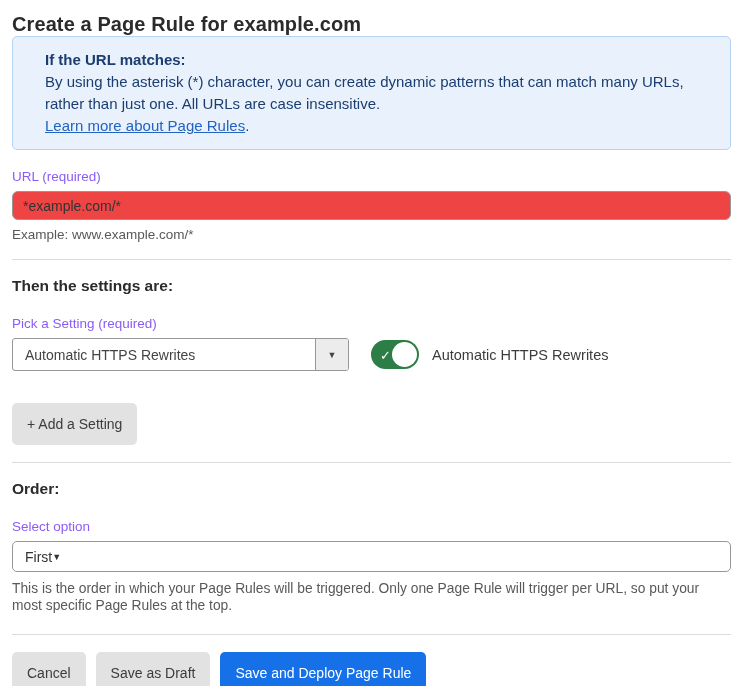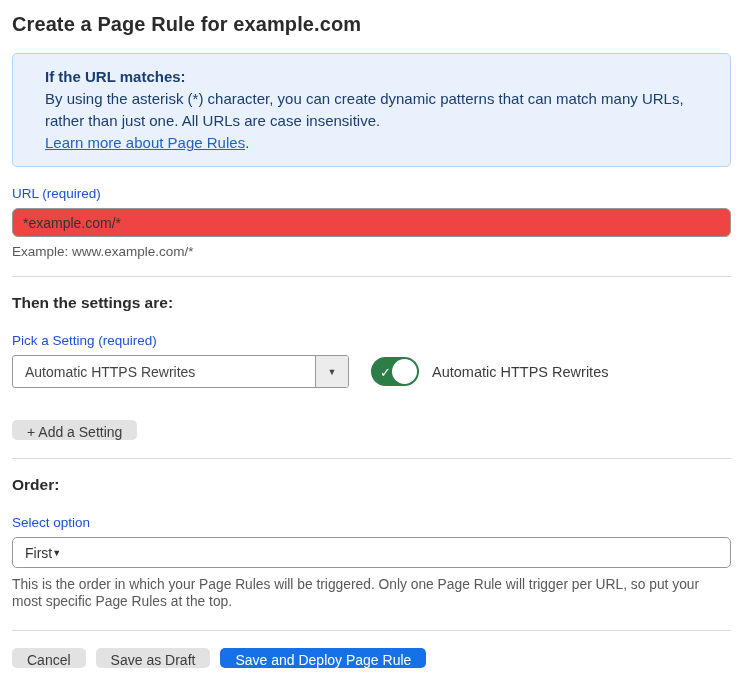--- a/index.html
+++ b/index.html
@@ -11,21 +11,20 @@
     color: #333;
     overflow: hidden;
   }
   .page { padding: 13px 12px 0 12px; }
 
   h1.page-title {
     font-size: 20px;
     font-weight: 700;
     color: #2b2b2b;
     letter-spacing: .1px;
-    margin-bottom: 17px;
   }
 
   .info-box {
     background: #e9f2fc;
     border: 1px solid #b3d5f3;
     border-radius: 5px;
     padding: 12px 32px;
     font-size: 15px;
     line-height: 22px;
     color: #1b3d6f;
@@ -34,21 +33,21 @@
   .info-heading { font-weight: 700; }
   .info-link {
     color: #2262c4;
     text-decoration: underline;
     cursor: pointer;
   }
   .info-link-suffix { color: #1b3d6f; }
 
   .field-label {
     font-size: 13.5px;
-    color: #1d4ed8;
+    color: #8b5cf6;
     margin-bottom: 7px;
   }
   .text-input {
     width: 100%;
     height: 29px;
     border: 1px solid #979797;
     border-radius: 6px;
     padding: 0 10px;
     font-family: "Liberation Sans", "DejaVu Sans", sans-serif;
     font-size: 14px;
@@ -142,21 +141,21 @@
     margin-left: 13px;
     font-size: 14.5px;
     color: #3c3c3c;
   }
 
   .btn {
     border: none;
     border-radius: 5px;
     font-family: "Liberation Sans", "DejaVu Sans", sans-serif;
     font-size: 14px;
-    height: 20px;
+    height: 42px;
     padding: 4px 15px;
     cursor: pointer;
   }
   .btn-gray { background: #e2e2e2; color: #3c3c3c; }
   .btn-blue { background: #1670e8; color: #ffffff; }
   .add-setting-btn { margin-top: 32px; }
 
   .select {
     width: 100%;
     height: 31px;

